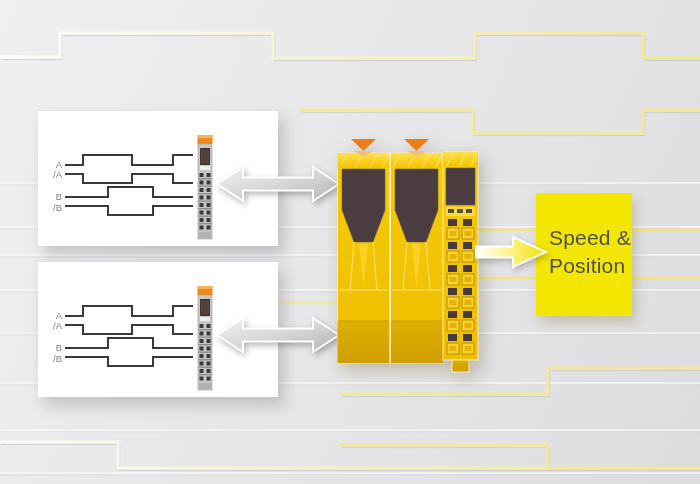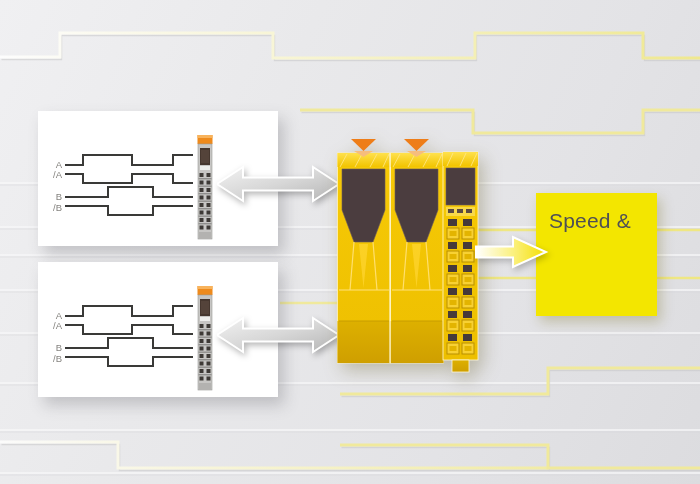--- a/index.html
+++ b/index.html
@@ -17,24 +17,24 @@
   .panel-1{left:38px;top:111px;}
   .panel-2{left:38px;top:262px;}
   
   .bi-arrow{position:absolute;width:122px;height:38px;filter:drop-shadow(2px 3px 3px rgba(0,0,0,0.28));}
   .bi-arrow-1{left:217px;top:165px;}
   .bi-arrow-2{left:217px;top:316px;}
   
   .module{position:absolute;left:334px;top:138px;width:148px;height:240px;filter:drop-shadow(5px 7px 9px rgba(90,80,20,0.30));}
   
   .result-box{
-    position:absolute;left:536px;top:193px;width:121px;height:123px;
+    position:absolute;left:536px;top:193px;width:96px;height:123px;
     background:#f3e600;box-shadow:4px 6px 12px rgba(110,100,10,0.28);
     color:#4f5055;font-size:21px;line-height:28px;letter-spacing:0.2px;
-    padding:14px 0 0 13px;box-sizing:border-box;
+    padding:31px 0 0 13px;box-sizing:border-box;
   }
   .yellow-arrow{position:absolute;left:470px;top:232px;width:80px;height:40px;filter:drop-shadow(2px 3px 3px rgba(0,0,0,0.22));}
   svg text{font-family:"Liberation Sans",sans-serif;}
 </style>
 </head>
 <body>
 
 <div class="stage">
 
   <svg class="layer" width="700" height="484">
@@ -255,19 +255,20 @@
         <use href="#stripRow" x="3" y="149"></use>
         <use href="#stripRow" x="3" y="172"></use>
         <use href="#stripRow" x="3" y="195"></use>
       </g>
       <rect x="9" y="222" width="17" height="12" fill="url(#gradBottom)" stroke="#fff8d8" stroke-width="0.8"></rect>
     </g>
   </svg>
 
   <div class="result-box">
     <div>Speed &amp;</div>
+    <div>Position</div>
   </div>
 
   <svg class="yellow-arrow" viewBox="0 0 80 40">
     <polygon points="6,14.5 43,14.5 43,5 76,20 43,35 43,25.5 6,25.5" fill="url(#gradArrowYellow)" stroke="#ffffff" stroke-width="2"></polygon>
   </svg>
 
 </div>
 
 </body></html>

